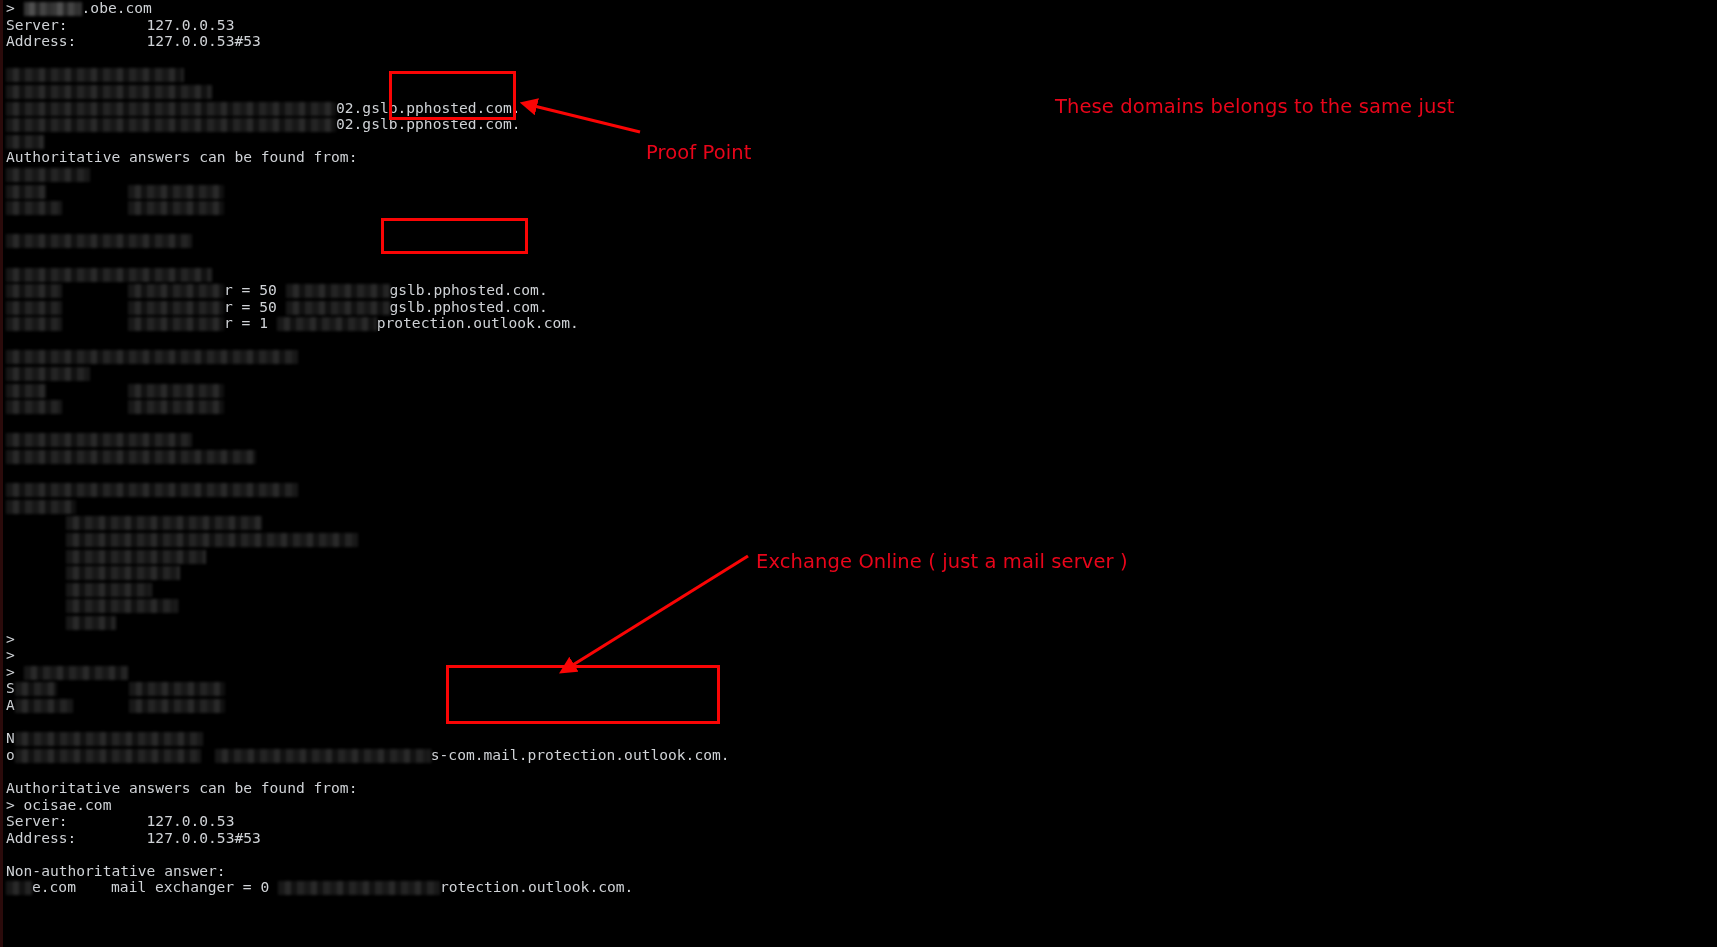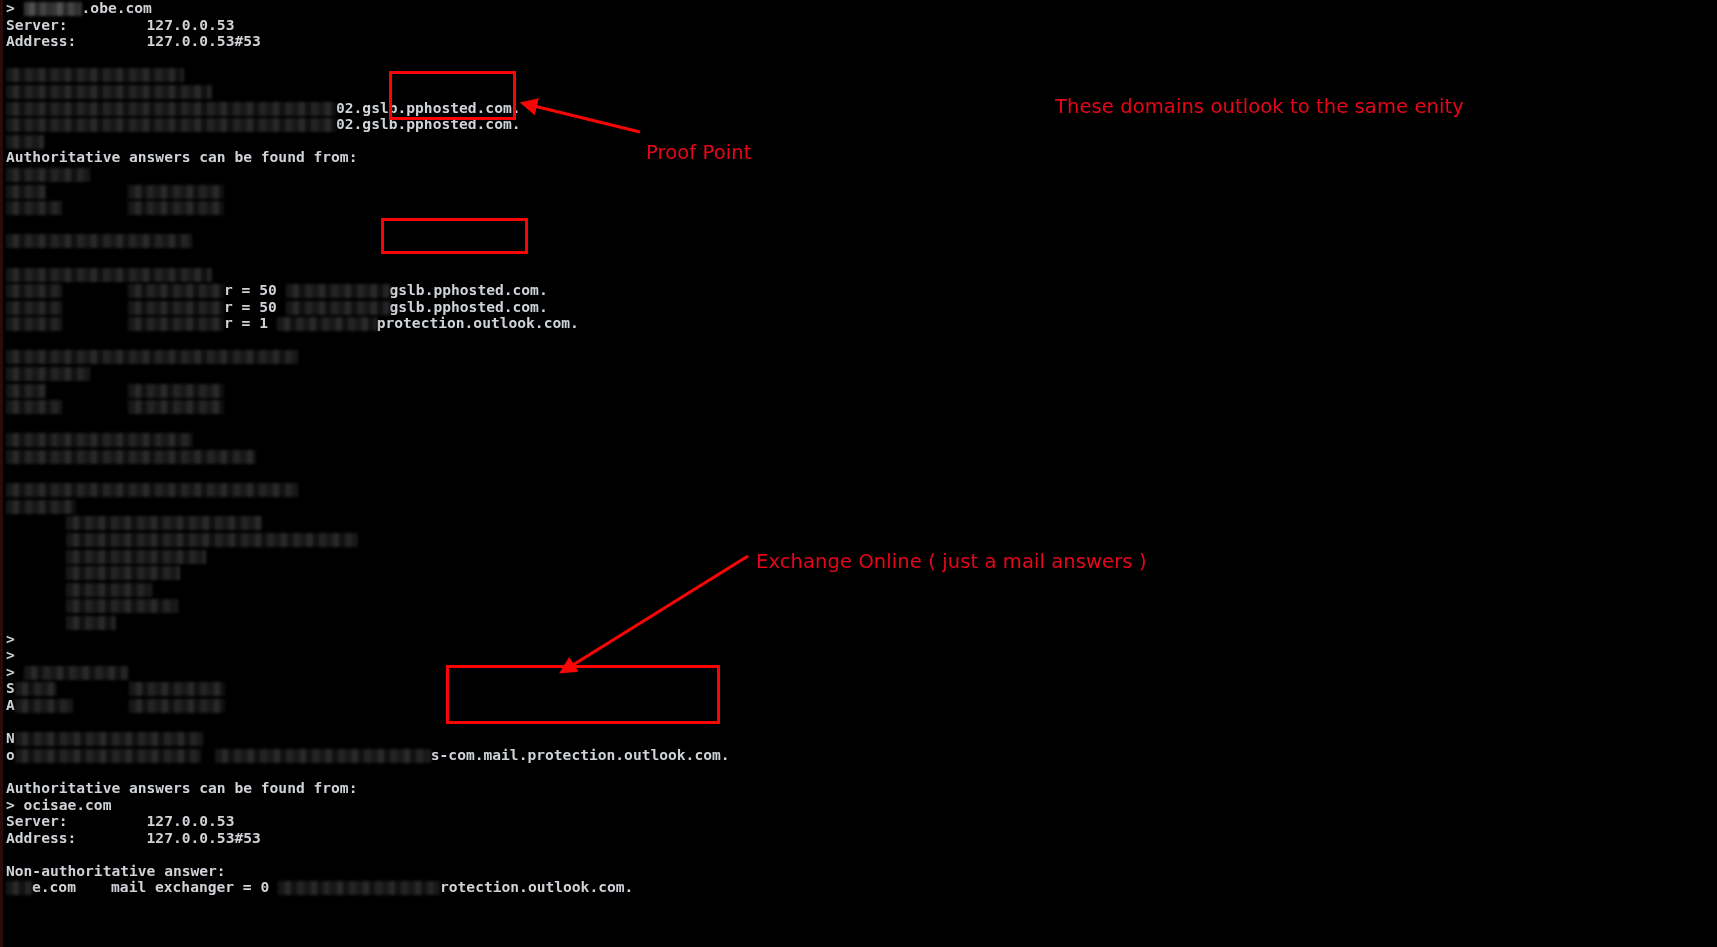--- a/index.html
+++ b/index.html
@@ -31,21 +31,20 @@
     font-family: "DejaVu Sans Mono", "Liberation Mono", monospace;
     font-size: 14.6px;
     line-height: 16.6px;
     color: #cfd2d6;
     white-space: pre;
   }
   .line {
     height: 16.6px;
     white-space: pre;
     position: relative;
-    font-weight: bold;
   }
   .line.blank { color: transparent; }
 
   
   .red-blk {
     display: inline-block;
     vertical-align: -3px;
     height: 14px;
     background:
       repeating-linear-gradient(90deg,
@@ -118,17 +117,17 @@
       <line x1="748" y1="556" x2="568" y2="668" stroke="#fa0505" stroke-width="3.2" marker-end="url(#arrowhead)"></line>
     </svg>
 
   <div id="anno-boxes">
       <div class="anno-box" style="left: 389px; top: 71px; width: 127px; height: 49px;"></div>
       <div class="anno-box" style="left: 381px; top: 218px; width: 147px; height: 36px;"></div>
       <div class="anno-box" style="left: 446px; top: 665px; width: 274px; height: 59px;"></div>
     </div>
   <div id="anno-labels">
       <div class="anno-text" style="left: 646px; top: 141px;">Proof Point</div>
-      <div class="anno-text" style="left: 1055px; top: 95px;">These domains outlook to the same enity</div>
-      <div class="anno-text" style="left: 756px; top: 550px;">Exchange Online ( just a mail answers )</div>
+      <div class="anno-text" style="left: 1055px; top: 95px;">These domains belongs to the same just</div>
+      <div class="anno-text" style="left: 756px; top: 550px;">Exchange Online ( just a mail server )</div>
     </div>
 
 </div>
 
 </body></html>

